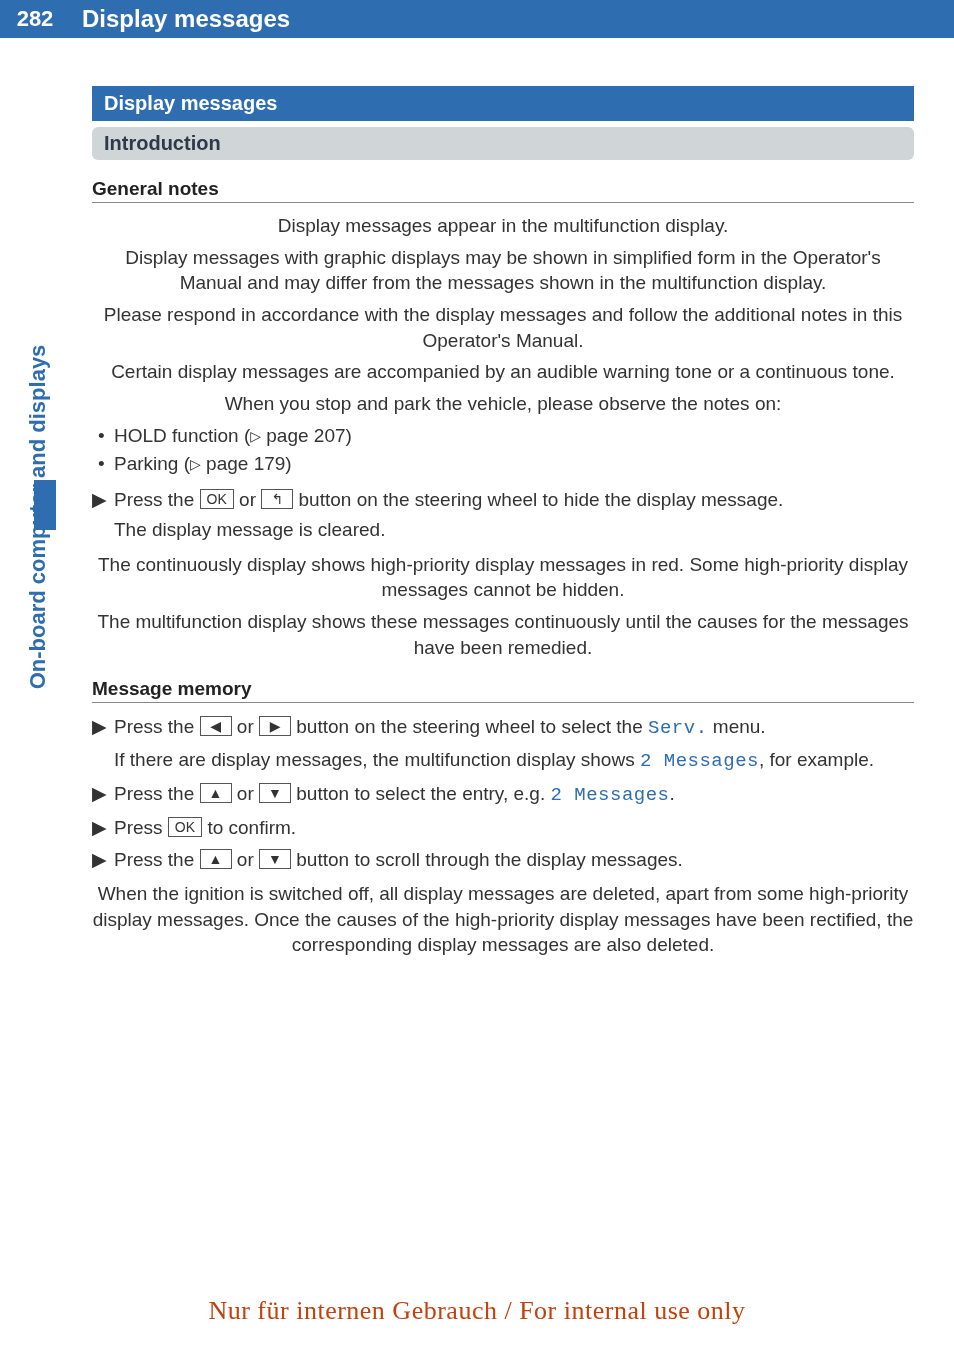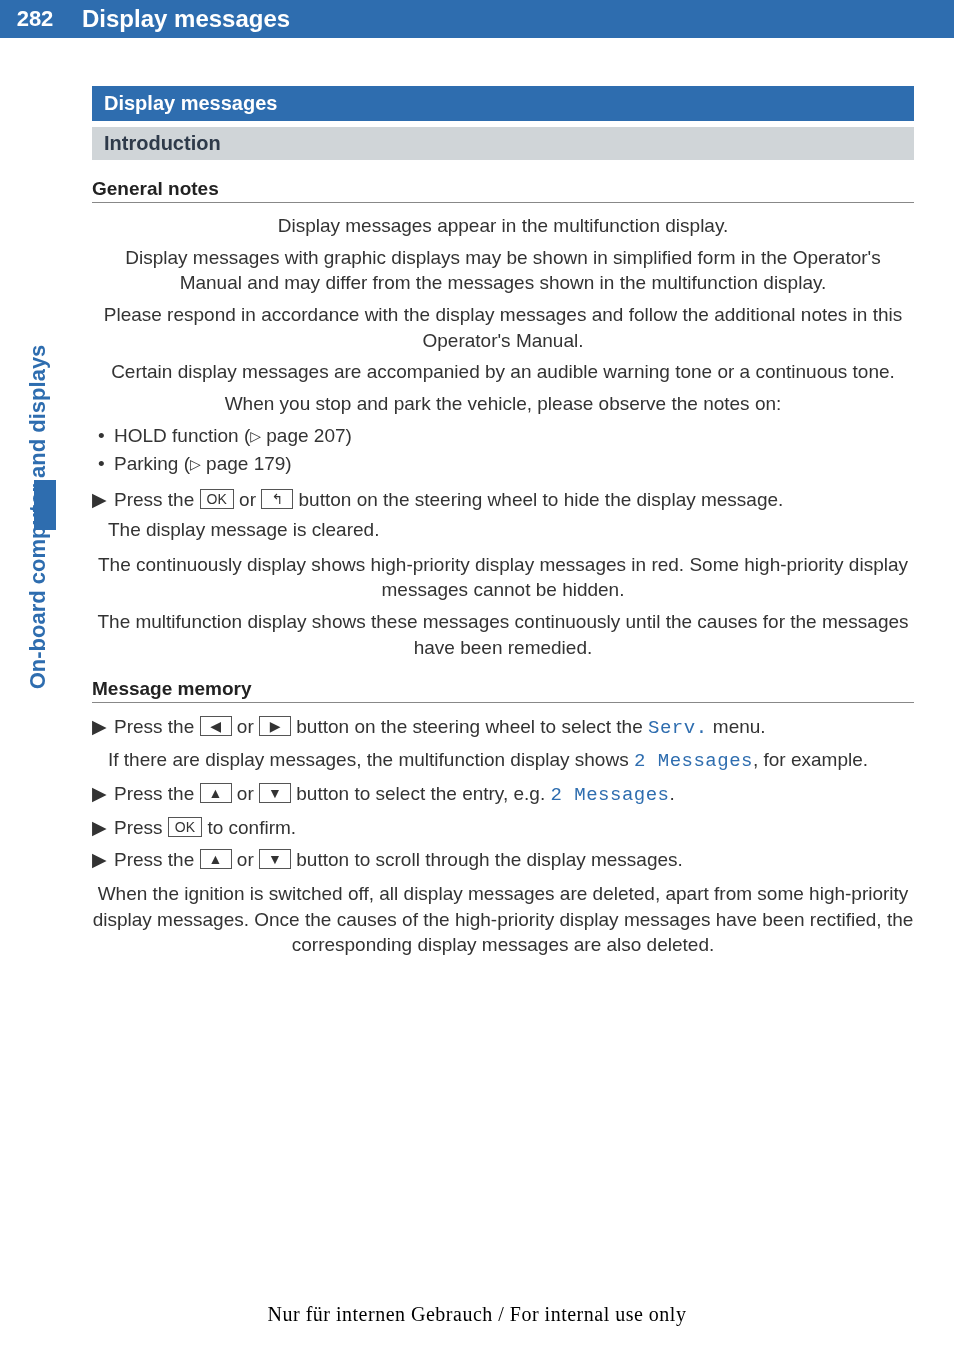--- a/index.html
+++ b/index.html
@@ -75,20 +75,21 @@
     padding: 6px 12px;
     margin-bottom: 6px;
   }
   .section-bar-secondary {
     background: #d0d5d8;
     color: #2e3a4a;
     font-weight: bold;
     font-size: 20px;
     padding: 5px 12px;
     margin-bottom: 12px;
+    border-radius: 6px;
   }
   .subheading {
     font-weight: bold;
     font-size: 19px;
     color: #222;
     border-bottom: 1px solid #888;
     padding-bottom: 2px;
     margin-top: 18px;
     margin-bottom: 10px;
   }
@@ -123,21 +124,21 @@
   .step-arrow {
     width: 22px;
     flex-shrink: 0;
     color: #333;
   }
   .step-body { flex: 1; }
   .step-note {
     font-size: 19px;
     line-height: 1.4;
     color: #333;
-    margin-left: 16px;
+    margin-left: 22px;
     margin-bottom: 6px;
   }
   .key {
     display: inline-block;
     border: 1px solid #555;
     padding: 0 6px;
     font-size: 14px;
     line-height: 18px;
     vertical-align: 2px;
     min-width: 32px;
@@ -155,22 +156,22 @@
   .ref-tri {
     font-size: 14px;
     vertical-align: 1px;
   }
   .watermark {
     position: absolute;
     bottom: 28px;
     left: 0;
     right: 0;
     text-align: center;
-    font-size: 20px;
-    color: #000000;
+    font-size: 26px;
+    color: #c2410c;
     font-family: Georgia, "Times New Roman", serif;
     letter-spacing: 0.5px;
   }
   b.inline { font-weight: bold; }
 </style>
 </head>
 <body>
 
 <div class="page-header">
   <div class="page-number">282</div>

